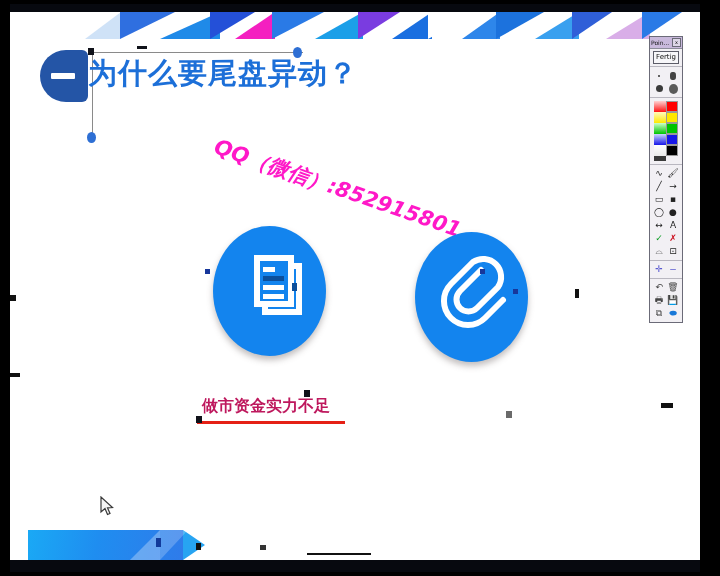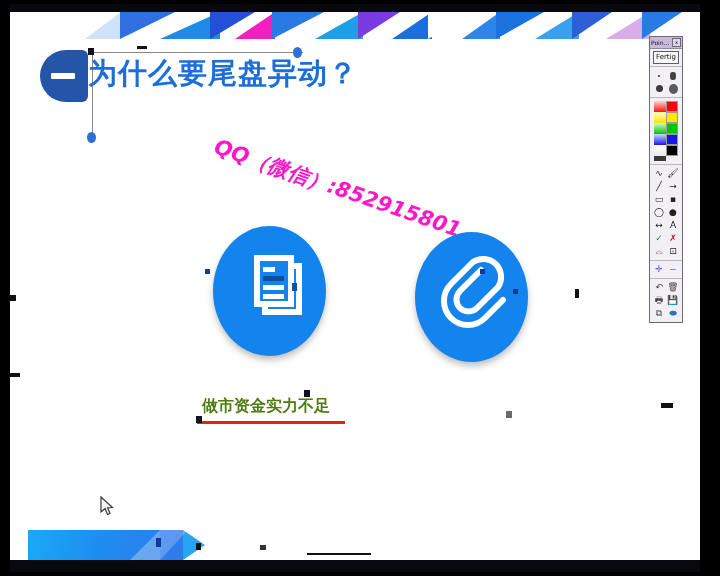--- a/index.html
+++ b/index.html
@@ -37,21 +37,21 @@
      font-style:italic;white-space:nowrap;transform:rotate(19deg);transform-origin:0 50%;
      font-family:"DejaVu Sans","Liberation Sans",sans-serif;}
 
   
   .circ{position:absolute;width:113px;height:130px;border-radius:50%;background:#1384EE;
      box-shadow:0 4px 6px rgba(120,110,110,.45);}
   .circ.c1{left:203px;top:222px;}
   .circ.c2{left:405px;top:228px;}
   .glyph{position:absolute;left:0;top:0;width:100%;height:100%;}
 
-  .cap{position:absolute;font-size:16px;font-weight:bold;color:#4d7c0f;white-space:nowrap;
+  .cap{position:absolute;font-size:16px;font-weight:bold;color:#be185d;white-space:nowrap;
      font-family:"DejaVu Sans","Liberation Sans",sans-serif;}
   .cap.k1{left:192px;top:392px;}
   .cap.k2{left:380px;top:392px;}
   .redline{position:absolute;left:187px;top:417px;width:148px;height:3px;background:#E52015;}
 
   .cursor{position:absolute;left:90px;top:492px;}
 
   
   #toolbar{position:absolute;left:649px;top:36px;width:32px;
      background:#F2F0F4;border:1px solid #6b6b78;font-size:7px;color:#111;}

